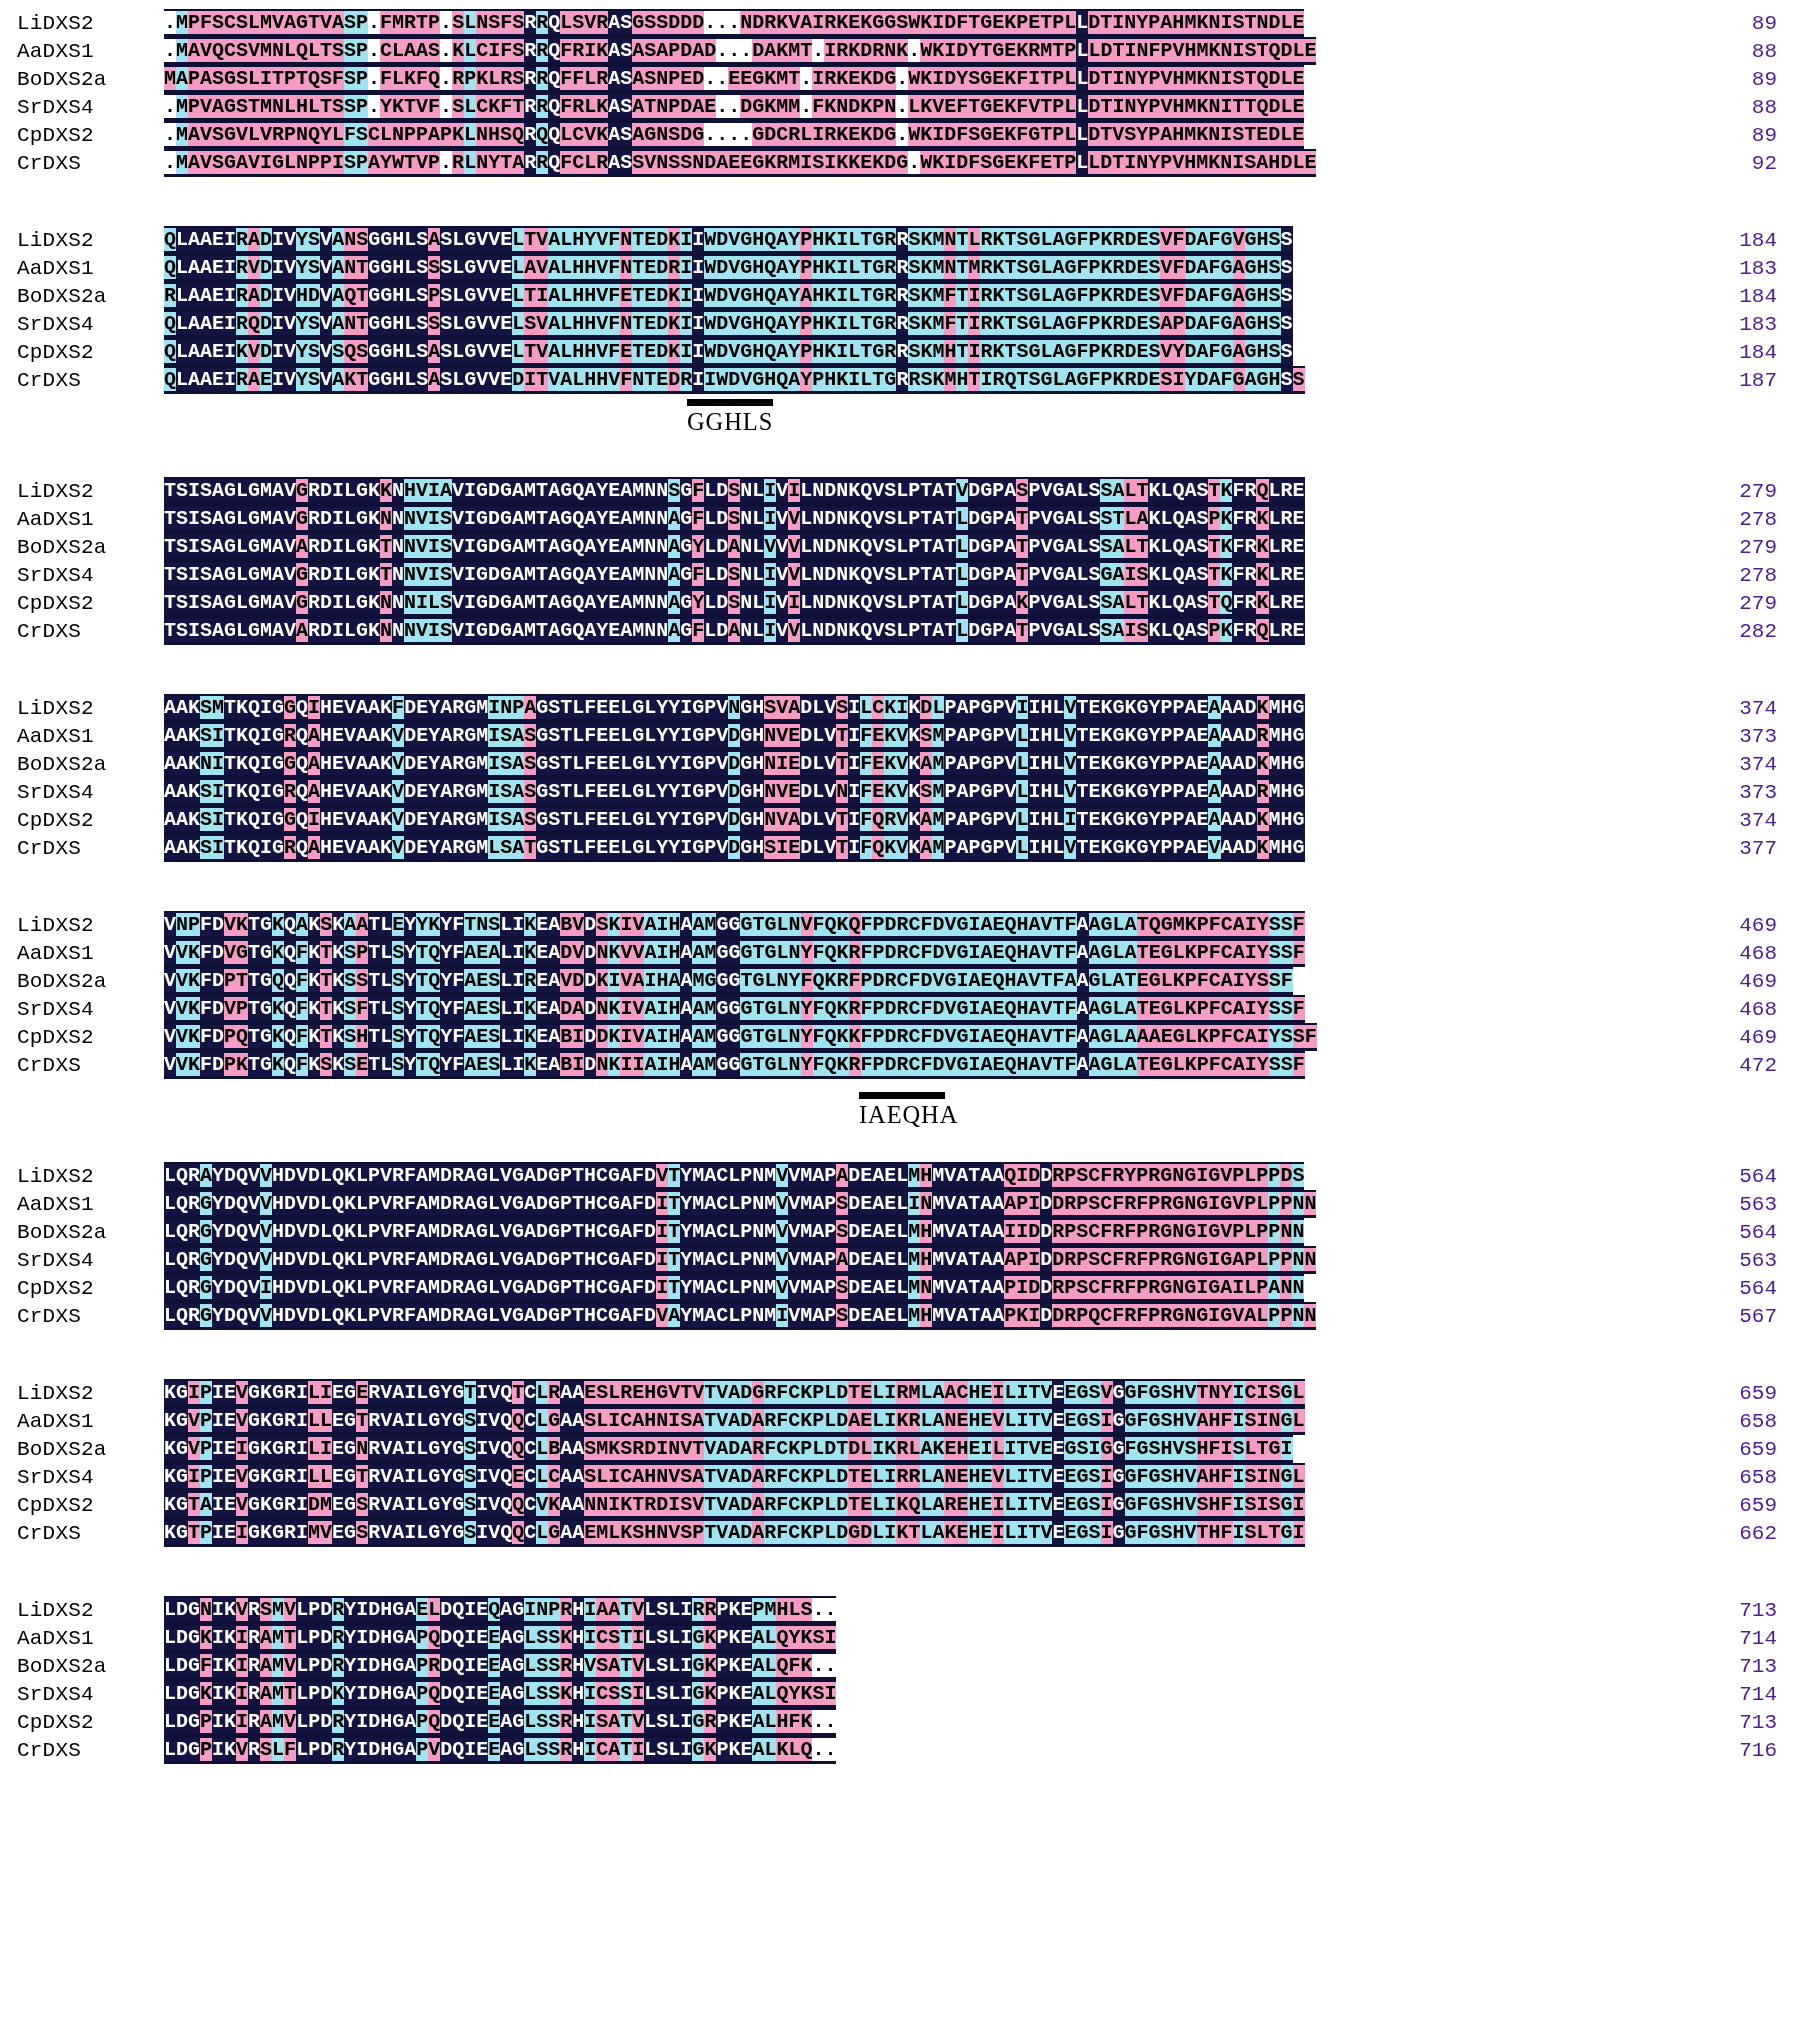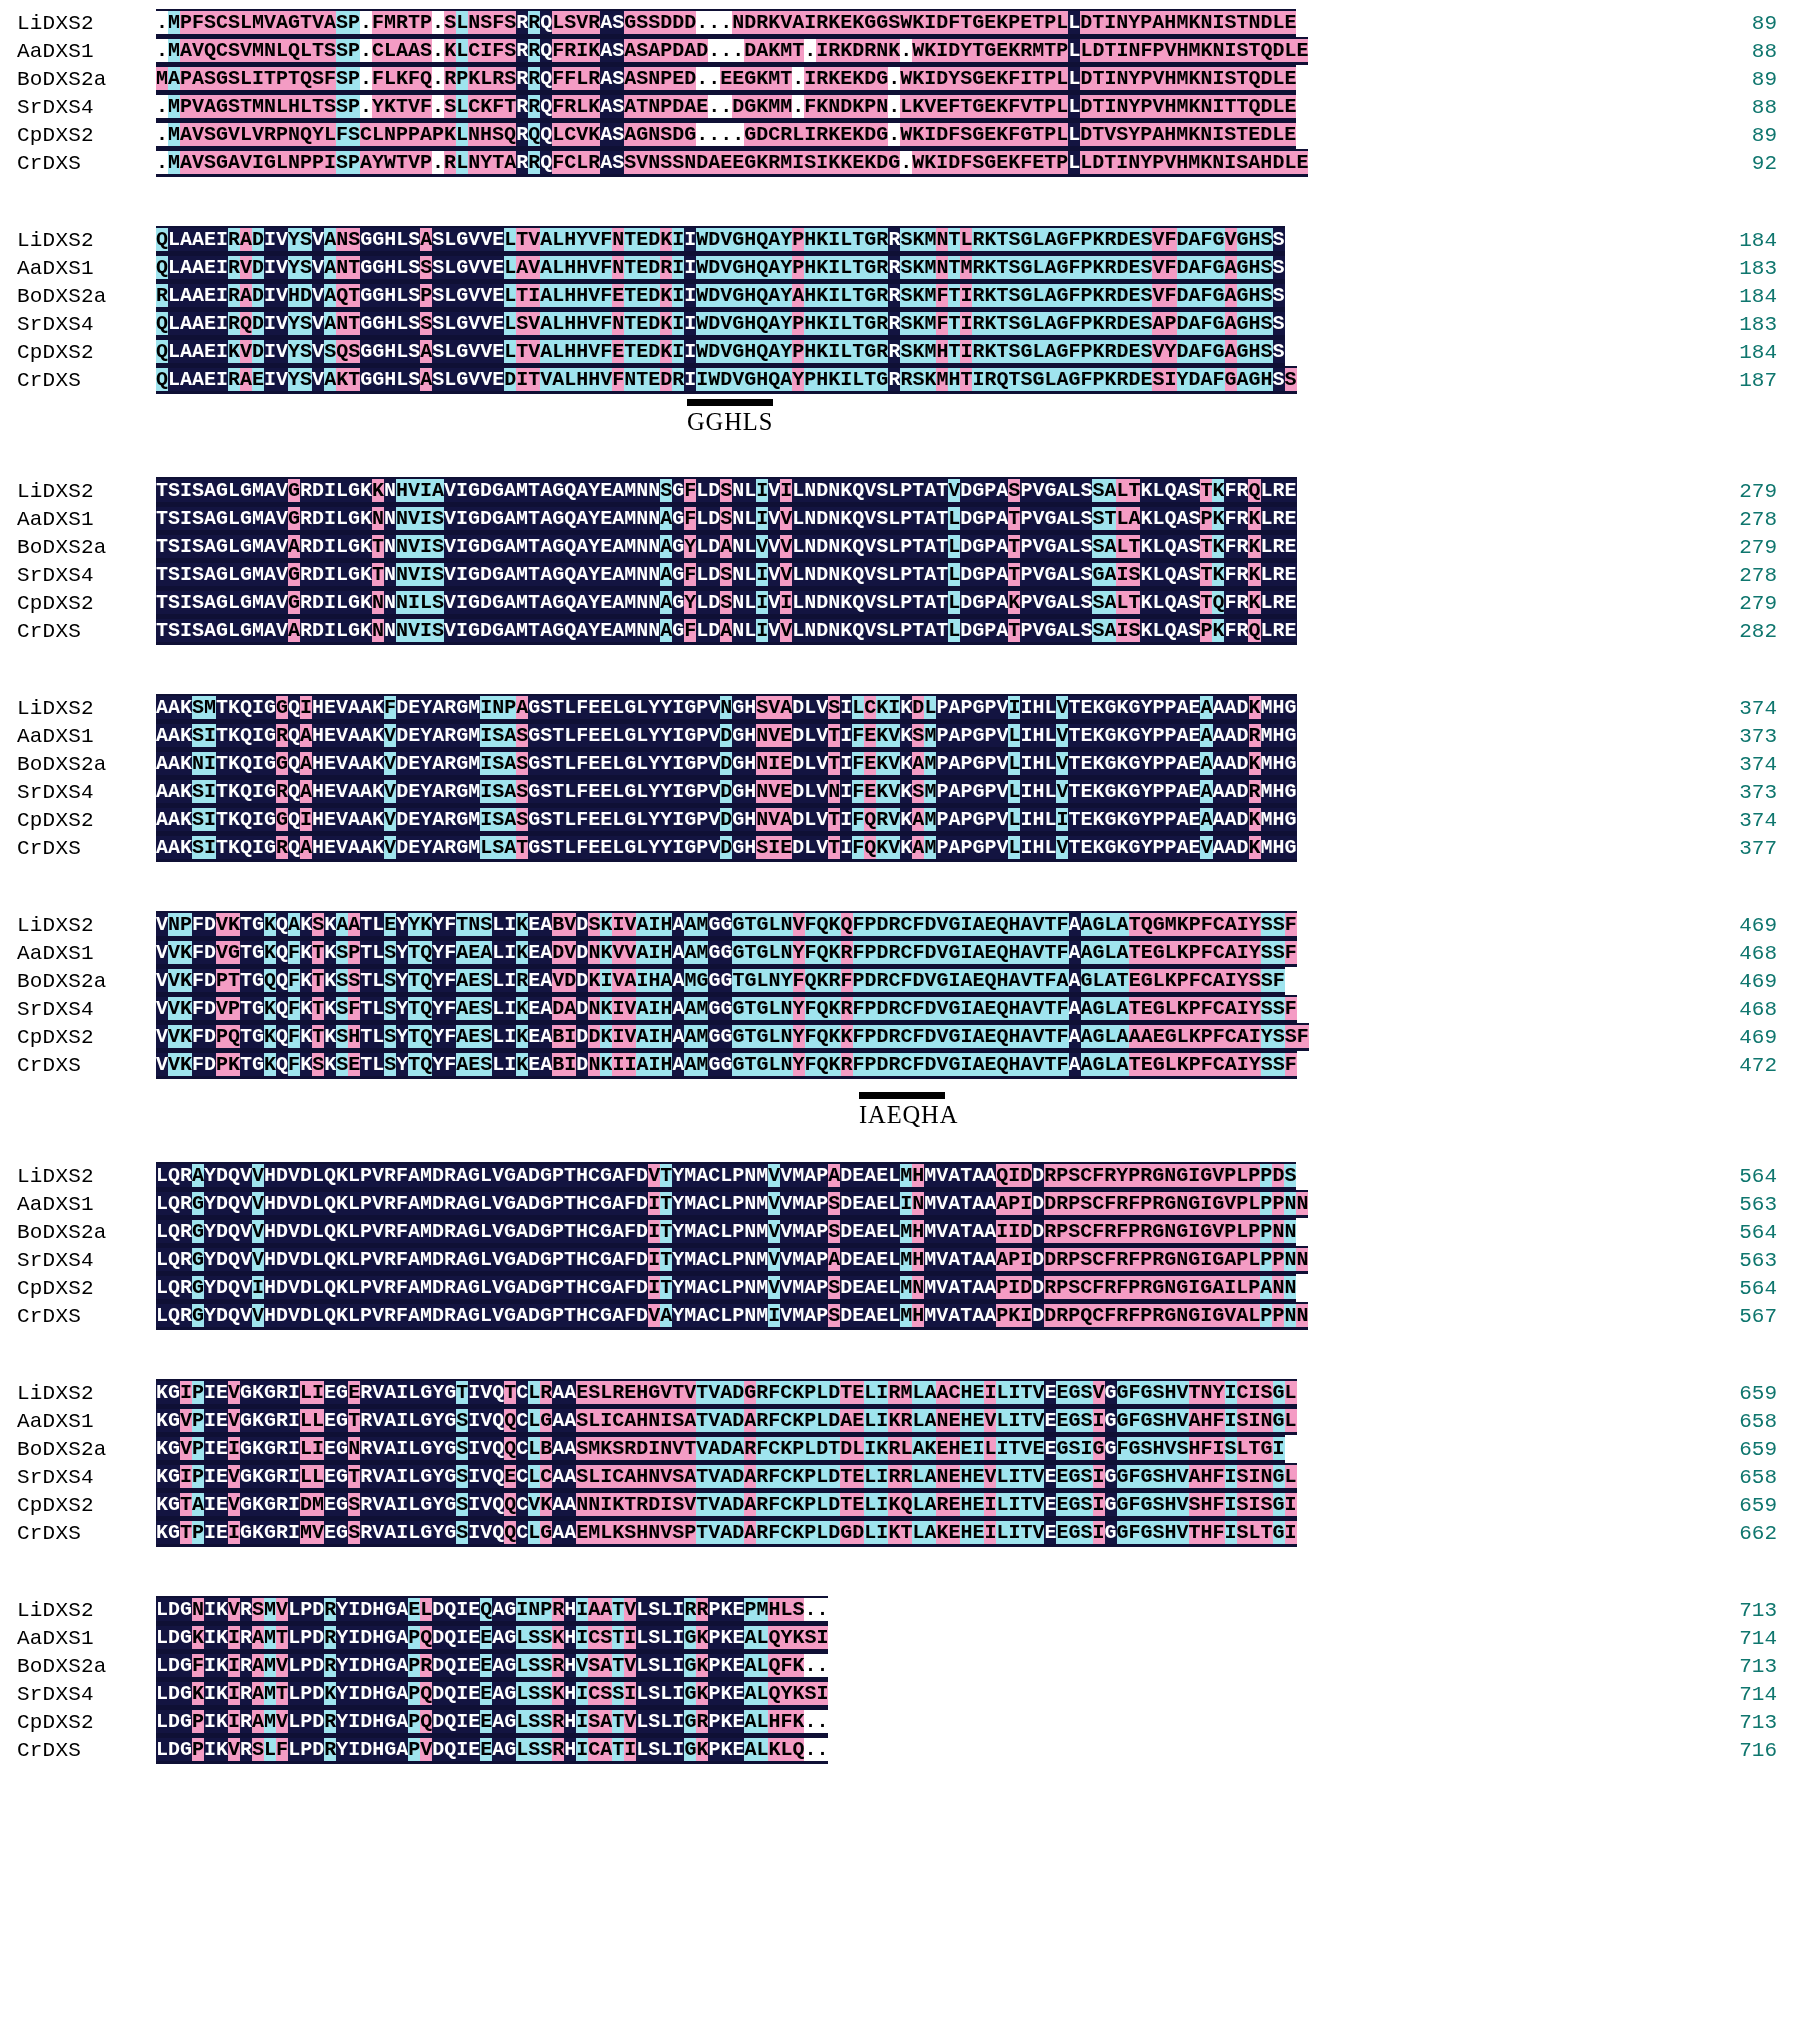--- a/index.html
+++ b/index.html
@@ -41,33 +41,34 @@
   .seq {
     flex: 0 0 auto;
     font-size: 20px;
     line-height: 28px;
     letter-spacing: 0px;
     color: #ffffff;
     background: #0f1035;
     font-family: "Liberation Mono", "DejaVu Sans Mono", monospace;
     font-weight: bold;
     padding: 0;
+    margin-left: 8px;
   }
   .seq span { display: inline; }
   .c-dark { background: #131441; color: #ffffff; }
   .c-cyan { background: #9fe4ee; color: #000000; }
   .c-pink { background: #f49cc4; color: #000000; }
   .c-white { background: #ffffff; color: #000000; }
 
   .num {
     margin-left: auto;
     width: 85px;
     text-align: right;
     font-size: 21px;
-    color: #0f766e;
+    color: #4c1d95;
     font-family: "Liberation Mono", "DejaVu Sans Mono", monospace;
   }
 
   .motif {
     position: absolute;
     text-align: center;
     font-family: "Liberation Serif", "DejaVu Serif", serif;
     color: #000000;
   }
   .motif .bar {

